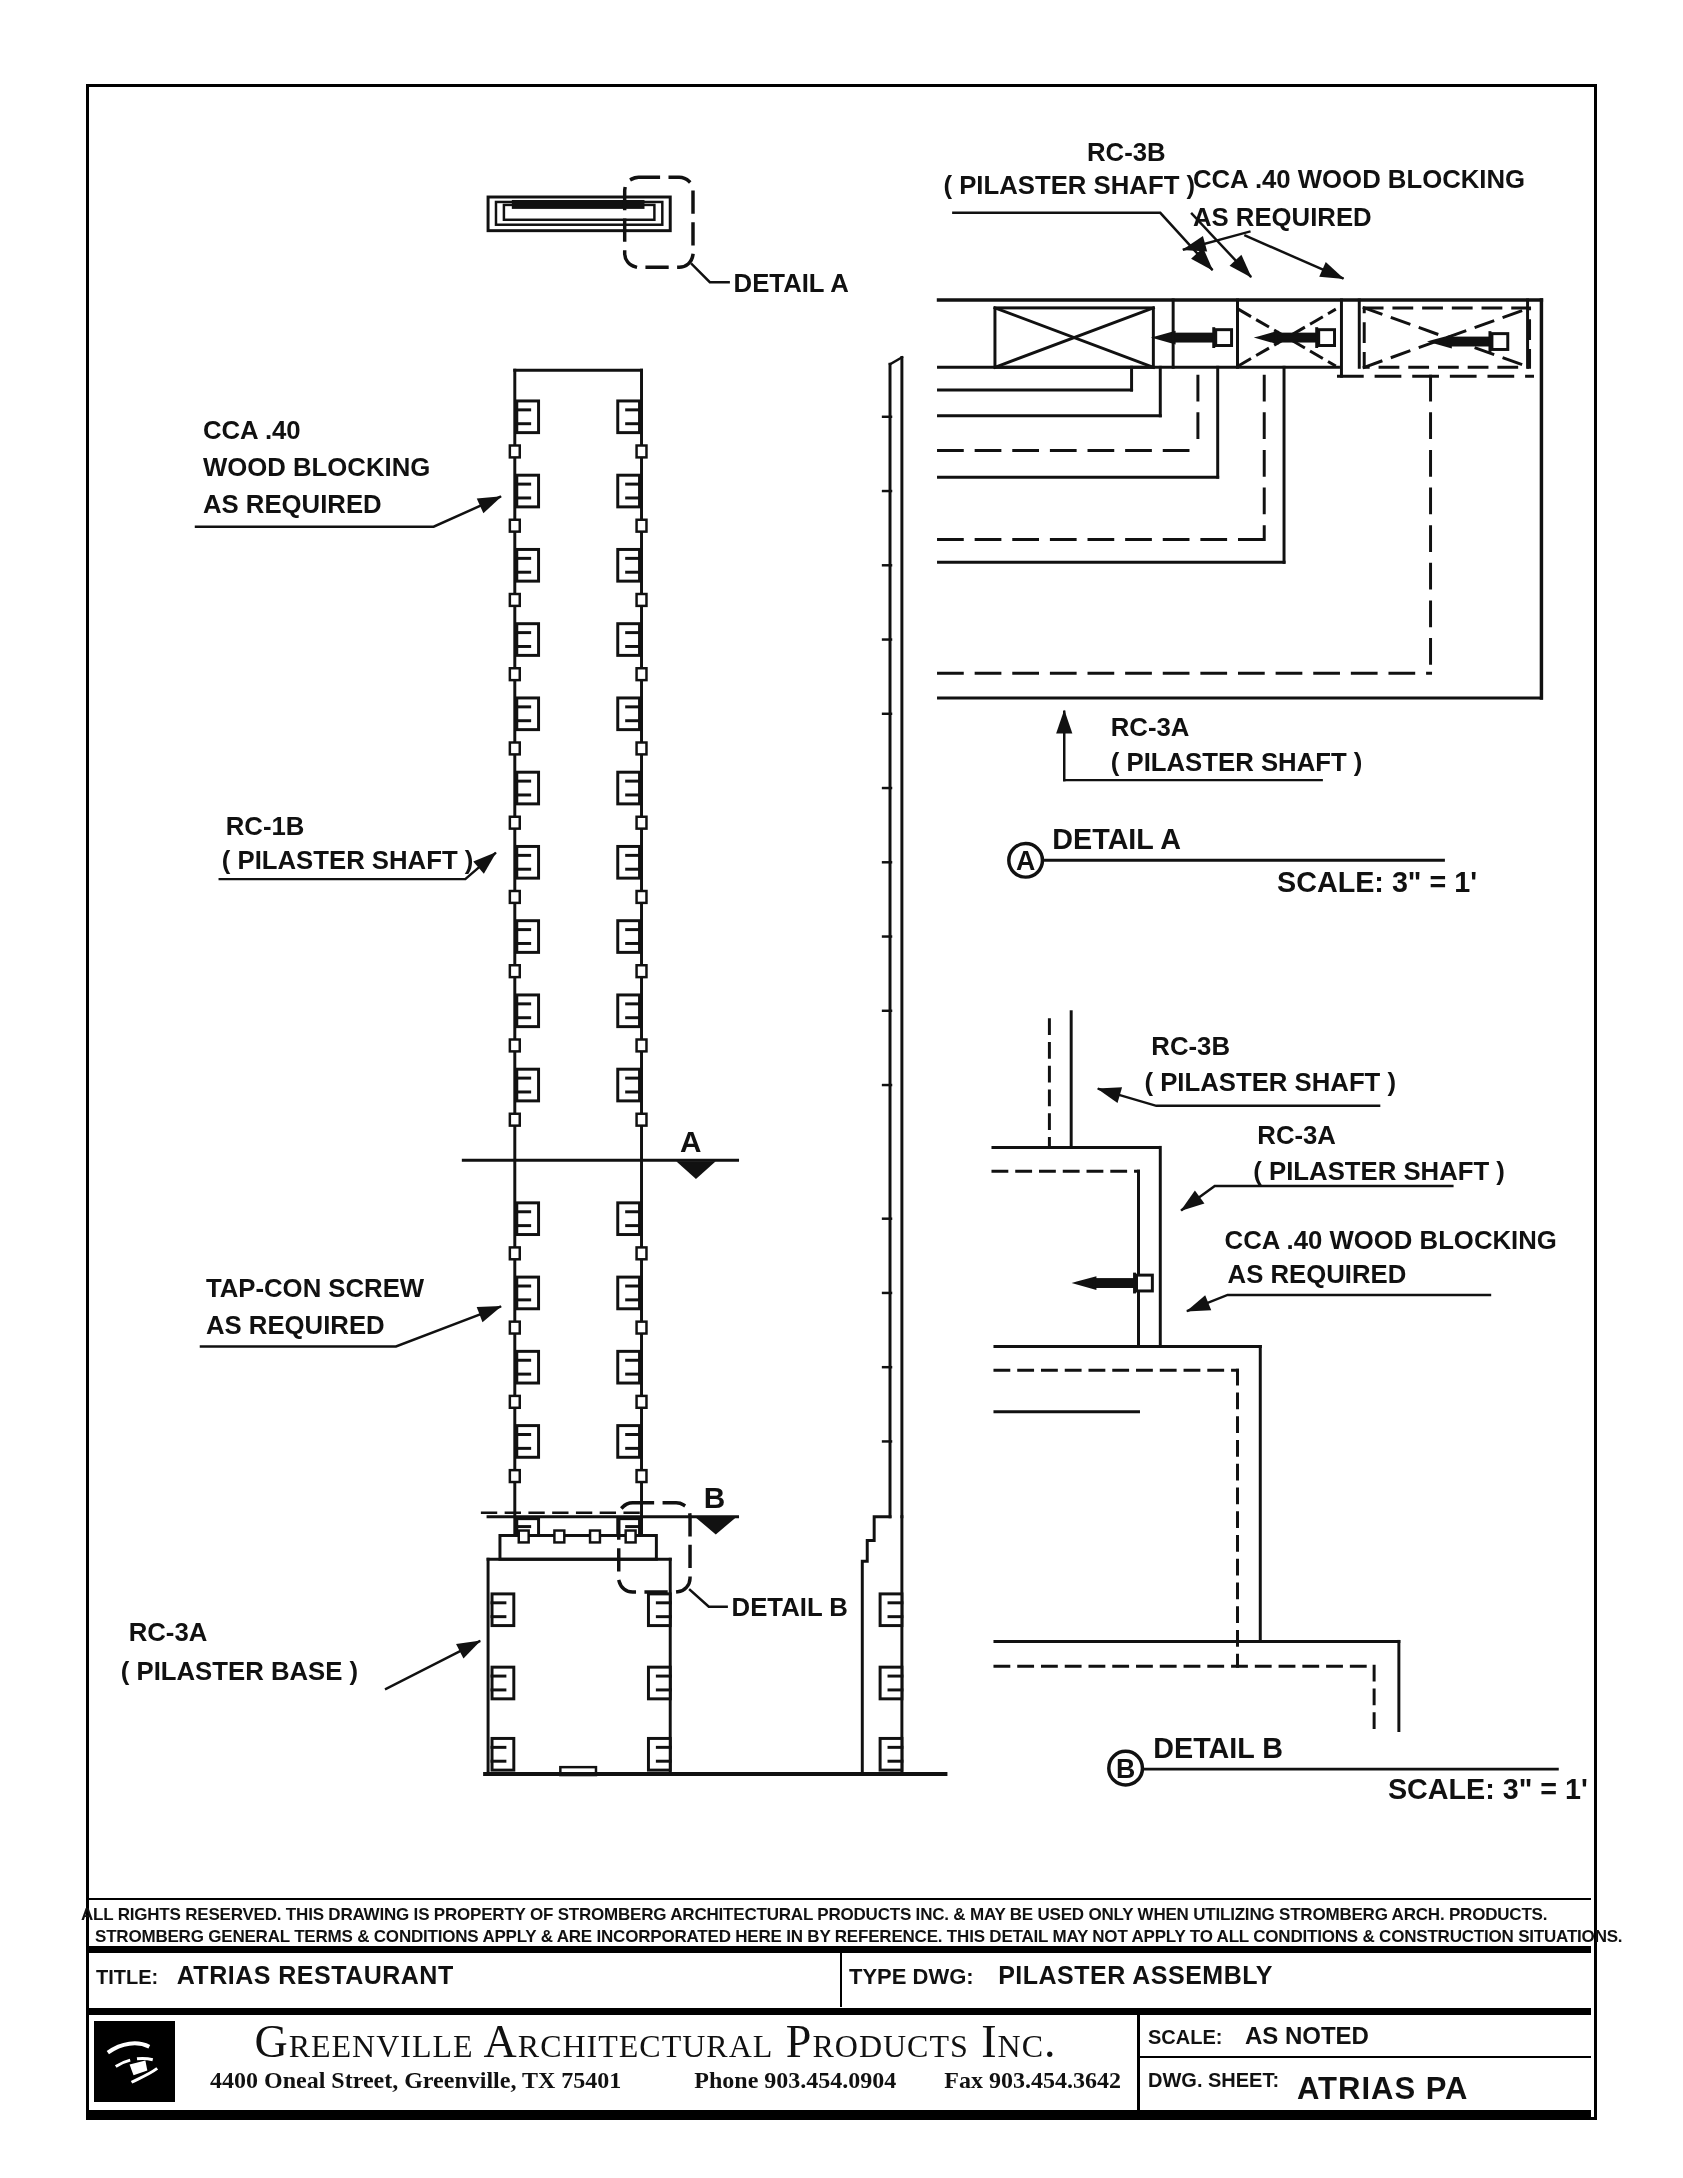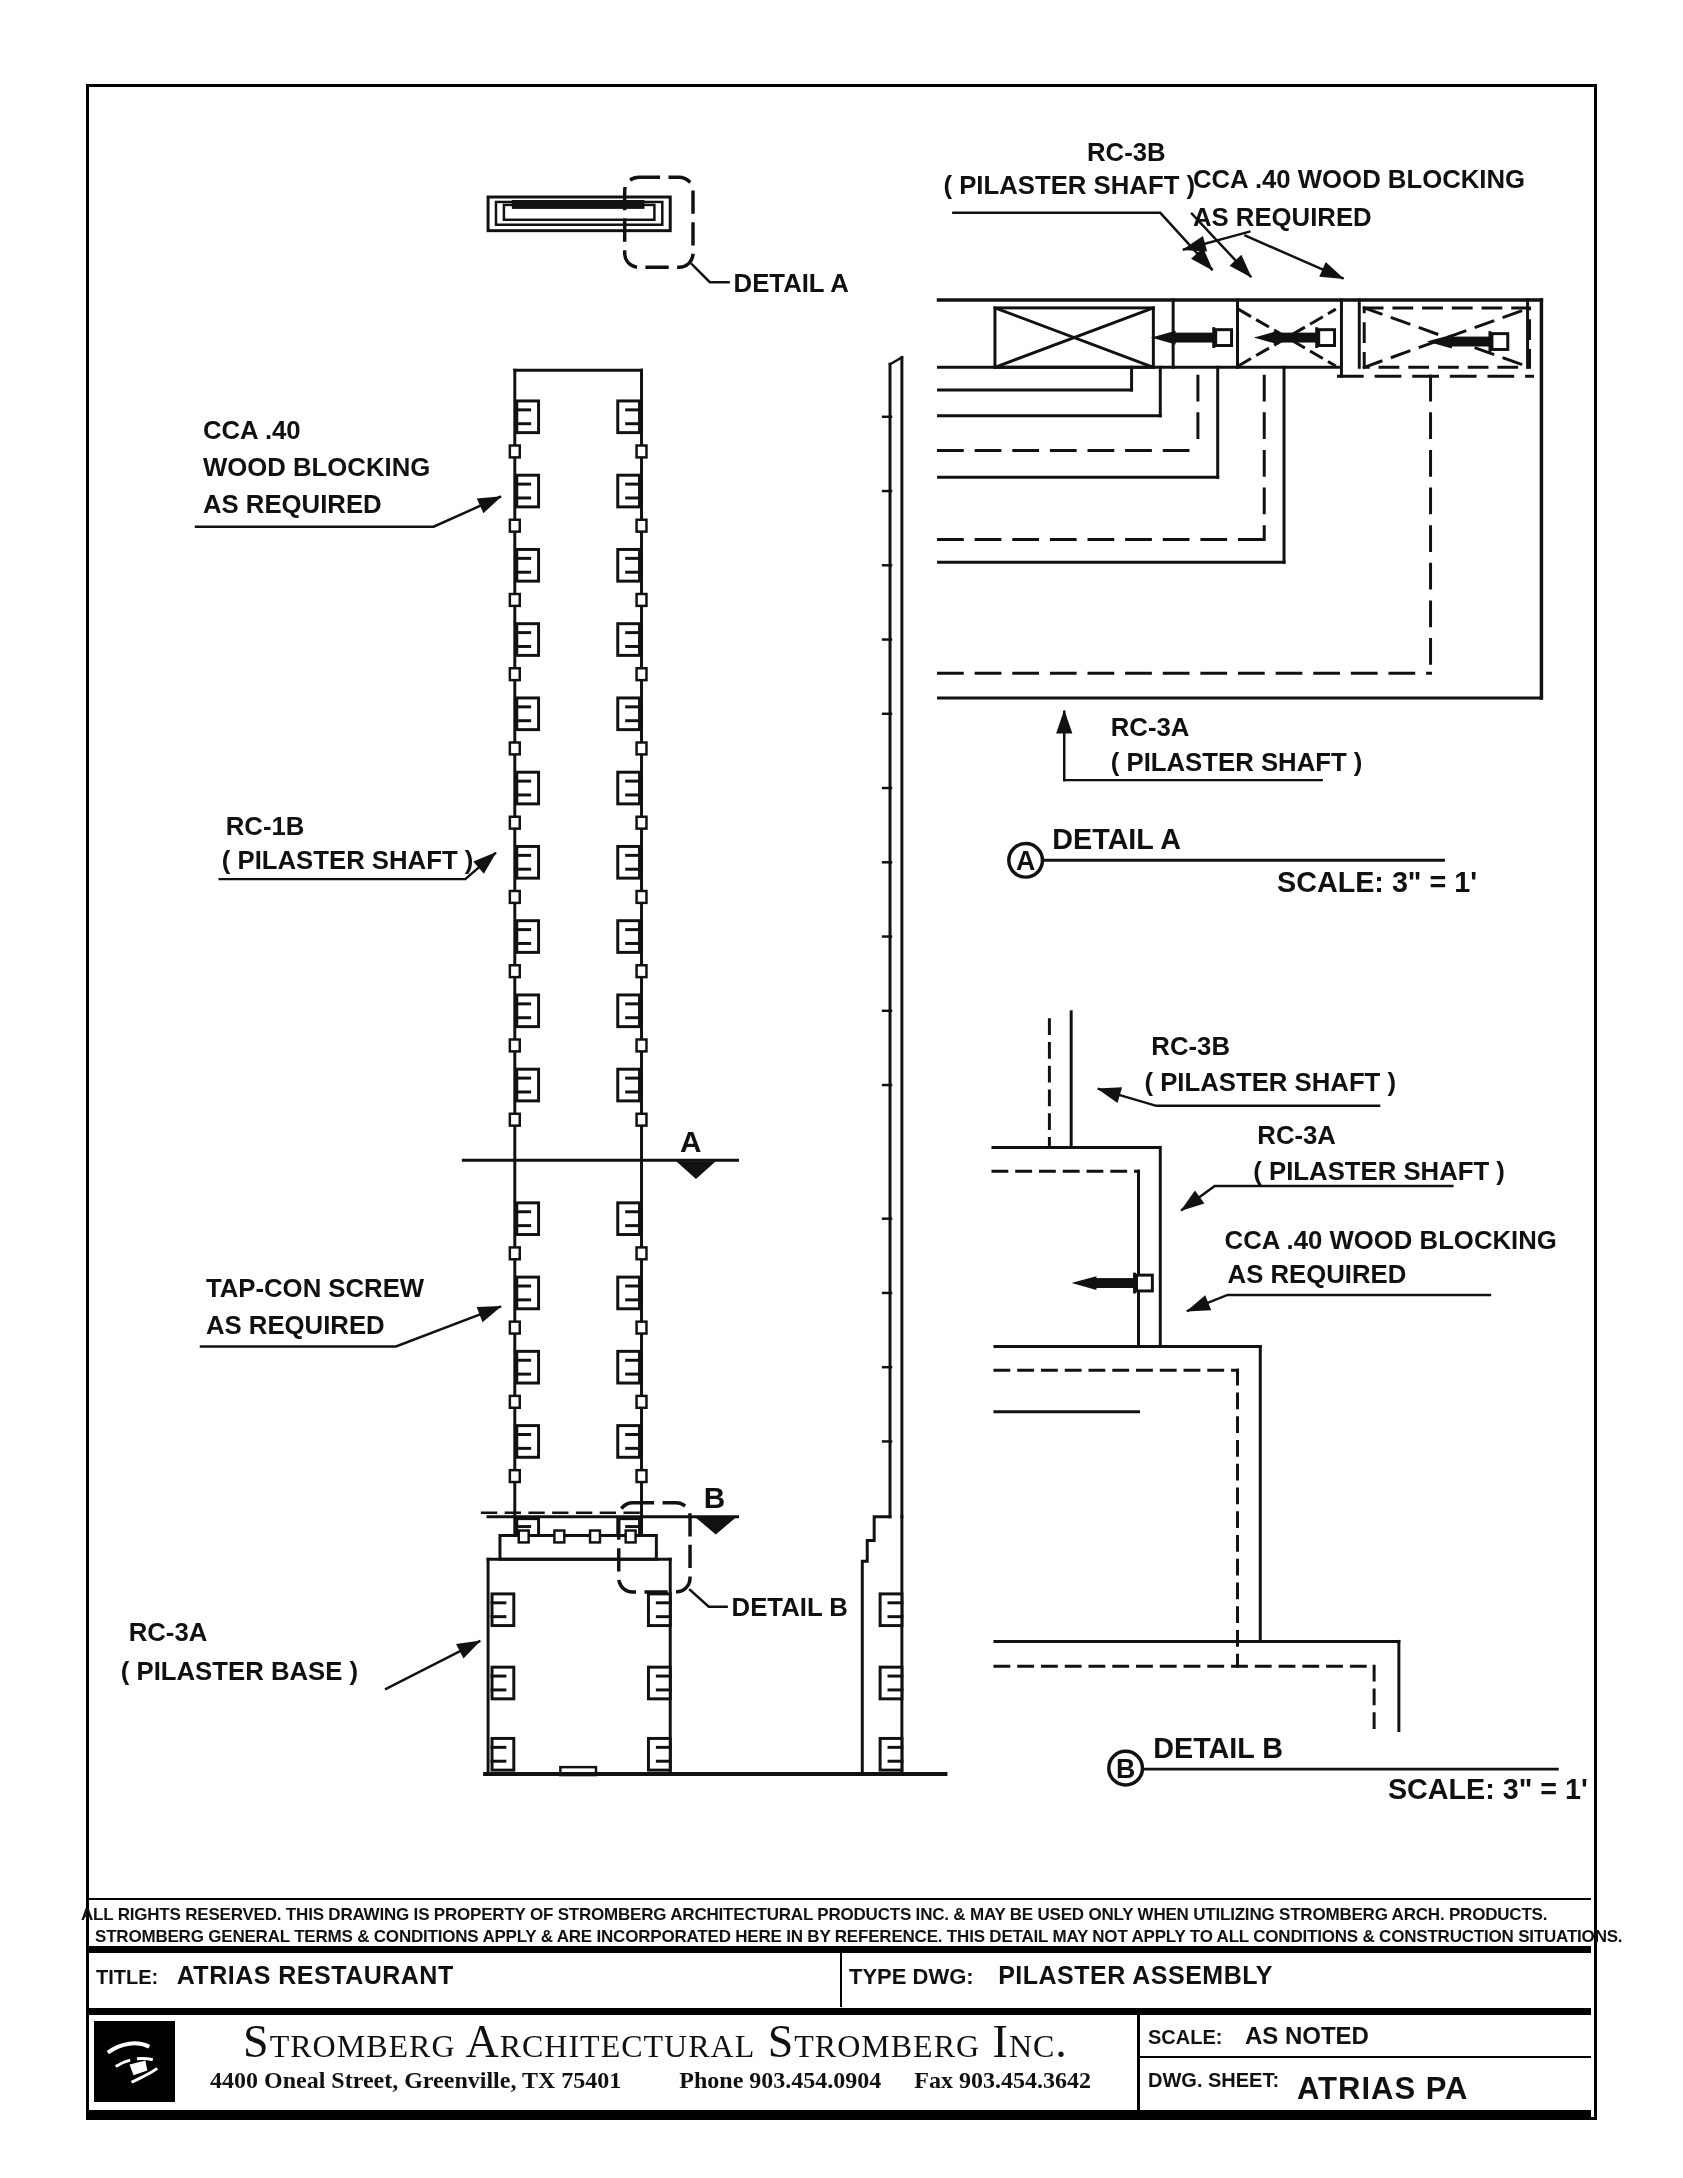--- a/index.html
+++ b/index.html
@@ -335,22 +335,22 @@
   <div class="abs hline" style="left:89px;top:2008px;width:1502px;height:7px"></div>
 
   <div class="abs" style="left:94px;top:2021px;width:81px;height:81px;background:#000">
     <svg width="81" height="81" viewBox="0 0 82 82">
       <path d="M14,32 C28,22 44,20 56,26" stroke="#fff" stroke-width="4" fill="none"></path>
       <path d="M22,46 C34,38 50,36 62,40" stroke="#fff" stroke-width="3" fill="none" stroke-dasharray="16 7"></path>
       <polygon points="36,44 52,40 54,50 40,55" fill="#fff"></polygon>
       <path d="M38,62 C46,58 56,54 64,48" stroke="#fff" stroke-width="3" fill="none"></path>
     </svg>
   </div>
-  <div class="abs company" style="left:183px;top:2015px;width:945px;text-align:center">Stromberg Architectural Stromberg Inc.</div>
-  <div class="abs" style="left:210px;top:2067px;width:921px;display:flex;gap:1px">
+  <div class="abs company" style="left:183px;top:2015px;width:945px;text-align:center">Greenville Architectural Products Inc.</div>
+  <div class="abs" style="left:210px;top:2067px;width:921px;display:flex;gap:16px">
     <span class="address">4400 Oneal Street, Greenville, TX  75401</span>
     <span class="address" style="margin-left:57px">Phone 903.454.0904</span>
     <span class="address" style="margin-left:32px">Fax 903.454.3642</span>
   </div>
 
   <div class="abs vline" style="left:1137px;top:2015px;width:3px;height:96px"></div>
   <div class="abs" style="left:1148px;top:2022px">
     <span class="cell-label">SCALE:</span>
     <span class="scaleval" style="margin-left:18px">AS NOTED</span>
   </div>

